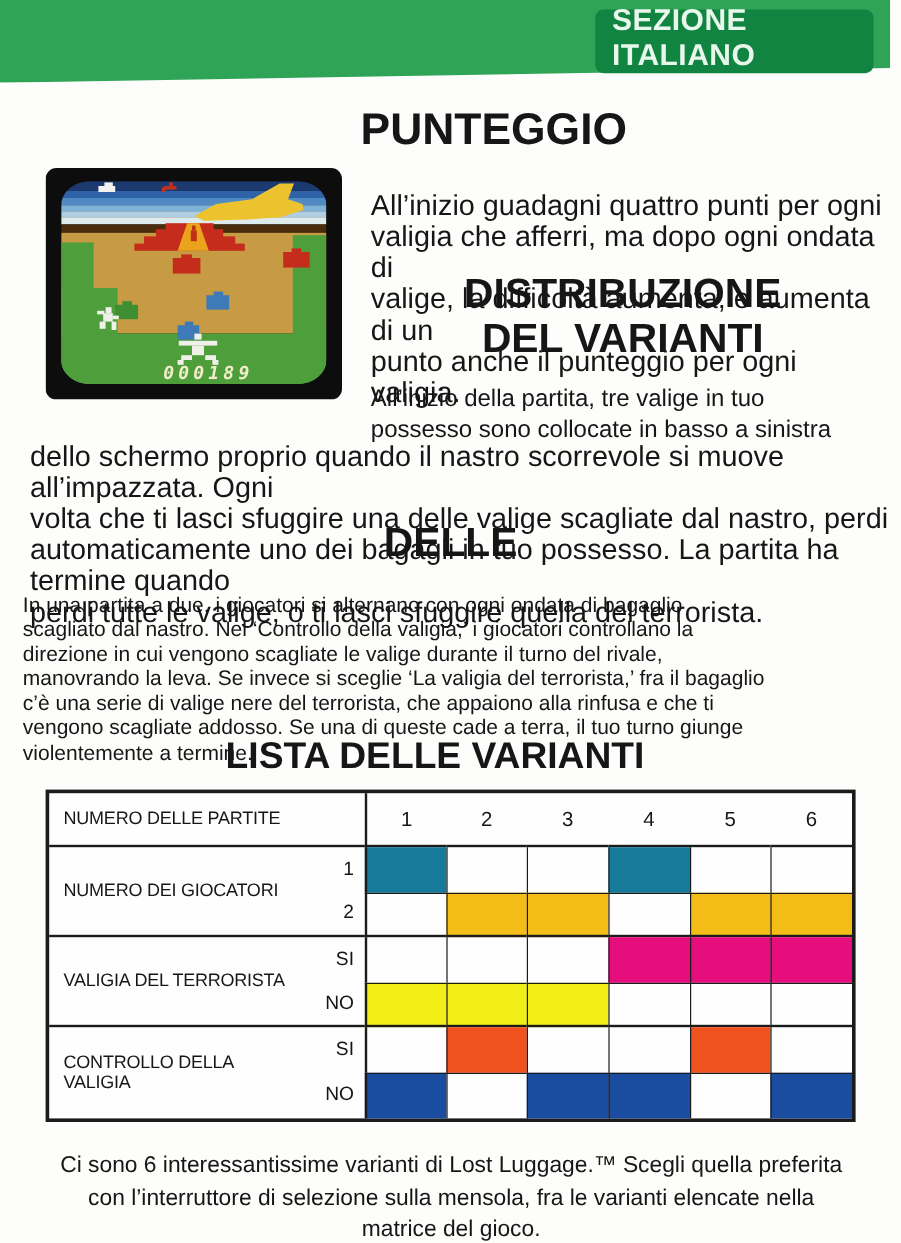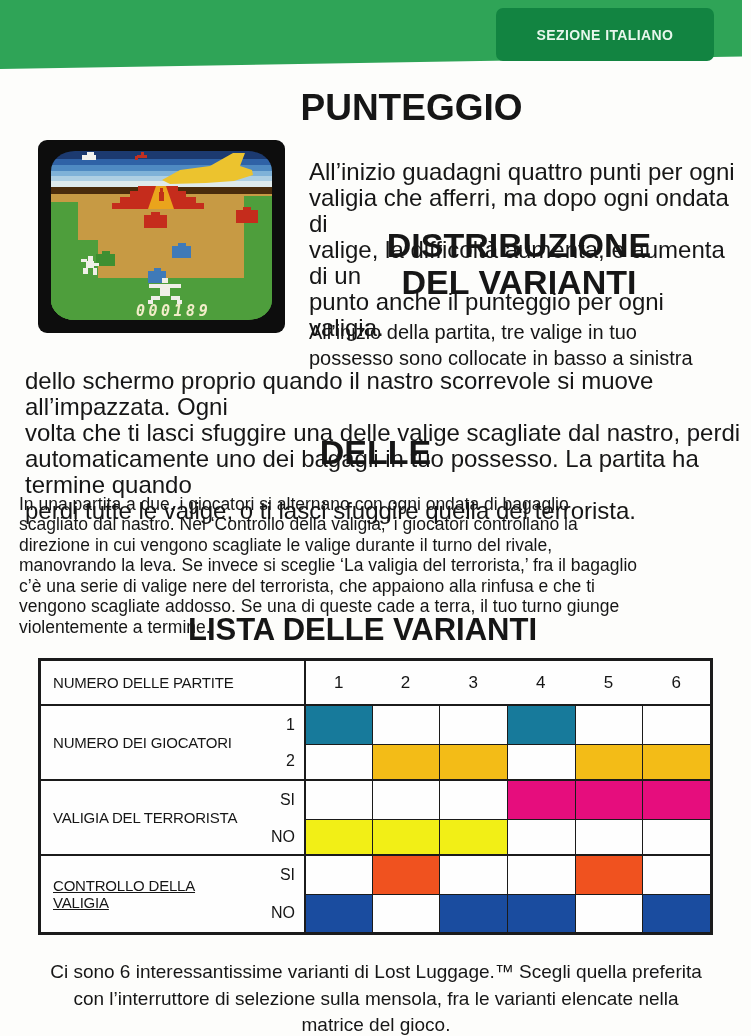--- a/index.html
+++ b/index.html
@@ -8,22 +8,22 @@
     font-family:"Liberation Sans",sans-serif;color:#161616;overflow:hidden;
     margin:0 auto;
   }
   
   .top-band{
     position:absolute;left:0;top:0;width:742px;height:69px;
     clip-path:polygon(0 0,100% 0,100% 82%,0 100%);
   }
   .banner-tab{
     position:absolute;left:496px;top:8px;width:218px;height:53px;border-radius:7px;
-    display:flex;align-items:center;justify-content:center;
-    font-weight:700;font-size:14px;letter-spacing:.4px;color:#e7f7ec;
+    display:flex;align-items:flex-end;justify-content:center;
+    font-weight:700;font-size:25px;letter-spacing:.4px;color:#e7f7ec;padding-left:14px;
   }
   h1,h2{margin:0;font-weight:700;line-height:1.08;}
   .h-punteggio{position:absolute;left:0;top:88px;width:751px;text-align:center;font-size:37px;margin-left:36px;}
   .h-scelte{position:absolute;left:0;top:434px;width:751px;text-align:center;font-size:34px;}
   .h-lista{position:absolute;left:0;top:613px;width:725px;text-align:center;font-size:31px;}
   .h-distribuzione{position:absolute;left:309px;top:227px;width:420px;text-align:center;font-size:34px;line-height:37px;}
   .body-text{white-space:pre-line;}
   .p-punteggio{position:absolute;left:309px;top:135px;width:436px;font-size:24px;line-height:26px;}
   .p-distr-right{position:absolute;left:309px;top:299px;width:436px;font-size:20px;line-height:26px;}
   .p-distr-full{position:absolute;left:25px;top:344px;width:722px;font-size:24px;line-height:26px;}
@@ -197,21 +197,21 @@
       <div class="vt-cell bL1" style="grid-area: 4 / 6; background: rgb(230, 13, 125);"></div>
       <div class="vt-cell bL1" style="grid-area: 4 / 7; background: rgb(230, 13, 125);"></div>
       <div class="vt-cell bL1" style="grid-area: 4 / 8; background: rgb(230, 13, 125);"></div>
       <div class="vt-sub bB2" style="grid-area: 5 / 2;">NO</div>
       <div class="vt-cell bL2 bT1 bB2" style="grid-area: 5 / 3; background: rgb(242, 239, 22);"></div>
       <div class="vt-cell bL1 bT1 bB2" style="grid-area: 5 / 4; background: rgb(242, 239, 22);"></div>
       <div class="vt-cell bL1 bT1 bB2" style="grid-area: 5 / 5; background: rgb(242, 239, 22);"></div>
       <div class="vt-cell bL1 bT1 bB2" style="grid-area: 5 / 6;"></div>
       <div class="vt-cell bL1 bT1 bB2" style="grid-area: 5 / 7;"></div>
       <div class="vt-cell bL1 bT1 bB2" style="grid-area: 5 / 8;"></div>
-      <div class="vt-group" style="grid-area: 6 / 1 / span 2; text-decoration: underline;">CONTROLLO DELLA VALIGIA</div>
+      <div class="vt-group" style="grid-area: 6 / 1 / span 2;">CONTROLLO DELLA VALIGIA</div>
       <div class="vt-sub" style="grid-area: 6 / 2;">SI</div>
       <div class="vt-cell bL2" style="grid-area: 6 / 3;"></div>
       <div class="vt-cell bL1" style="grid-area: 6 / 4; background: rgb(240, 82, 31);"></div>
       <div class="vt-cell bL1" style="grid-area: 6 / 5;"></div>
       <div class="vt-cell bL1" style="grid-area: 6 / 6;"></div>
       <div class="vt-cell bL1" style="grid-area: 6 / 7; background: rgb(240, 82, 31);"></div>
       <div class="vt-cell bL1" style="grid-area: 6 / 8;"></div>
       <div class="vt-sub" style="grid-area: 7 / 2;">NO</div>
       <div class="vt-cell bL2 bT1" style="grid-area: 7 / 3; background: rgb(26, 76, 159);"></div>
       <div class="vt-cell bL1 bT1" style="grid-area: 7 / 4;"></div>

